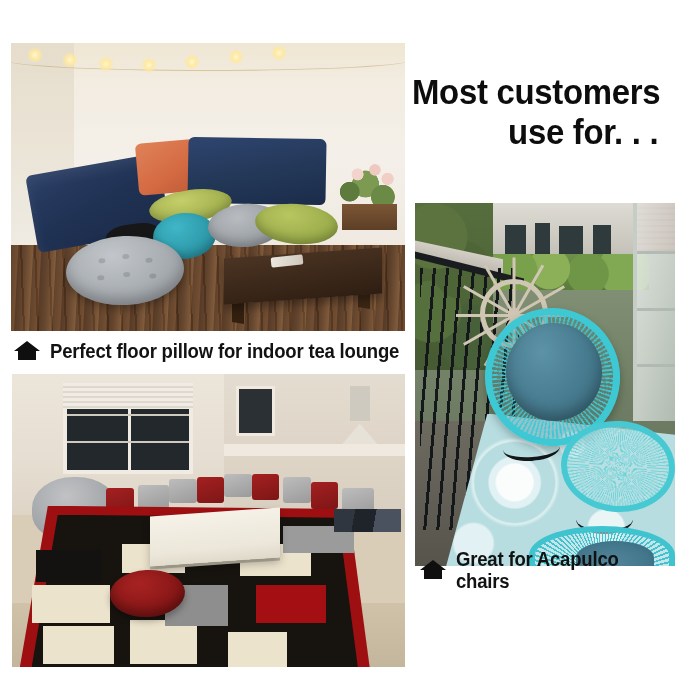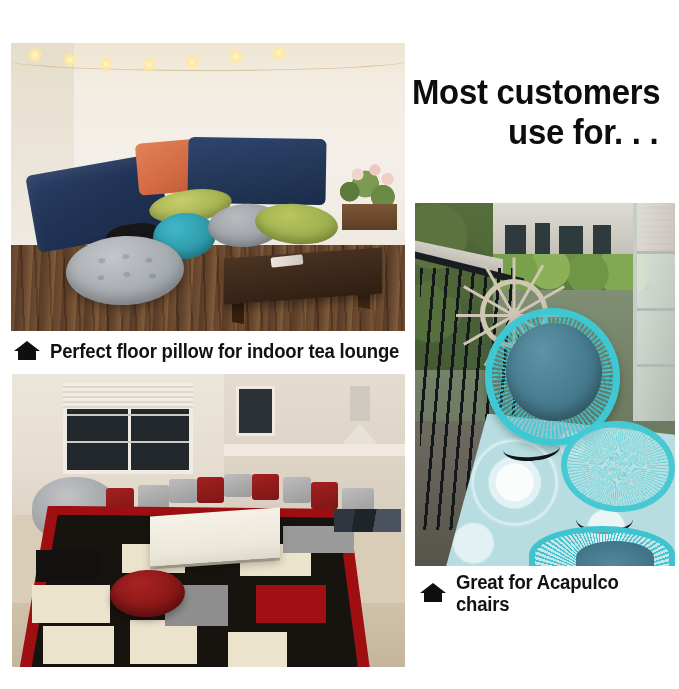--- a/index.html
+++ b/index.html
@@ -385,21 +385,21 @@
     <div class="p3-chair3"></div>
     <div class="p3-cushion3"></div>
 
     <div class="p3-door">
       <div class="p3-doorbar" style="top:22%"></div>
       <div class="p3-doorbar" style="top:48%"></div>
       <div class="p3-doorbar" style="top:74%"></div>
     </div>
   </div>
 
-  <div class="caption" style="left:419px;top:536px;">
+  <div class="caption" style="left:419px;top:513px;">
     <span class="house-icon">
       <svg width="28" height="22" viewBox="0 0 28 22" aria-hidden="true">
         <path d="M14 1 L27 11 L23 11 L23 20 L5 20 L5 11 L1 11 Z" fill="#0f0f0f"></path>
       </svg>
     </span>
     <span class="cap-text">Great for Acapulco
 chairs</span>
   </div>
 
 </div>

